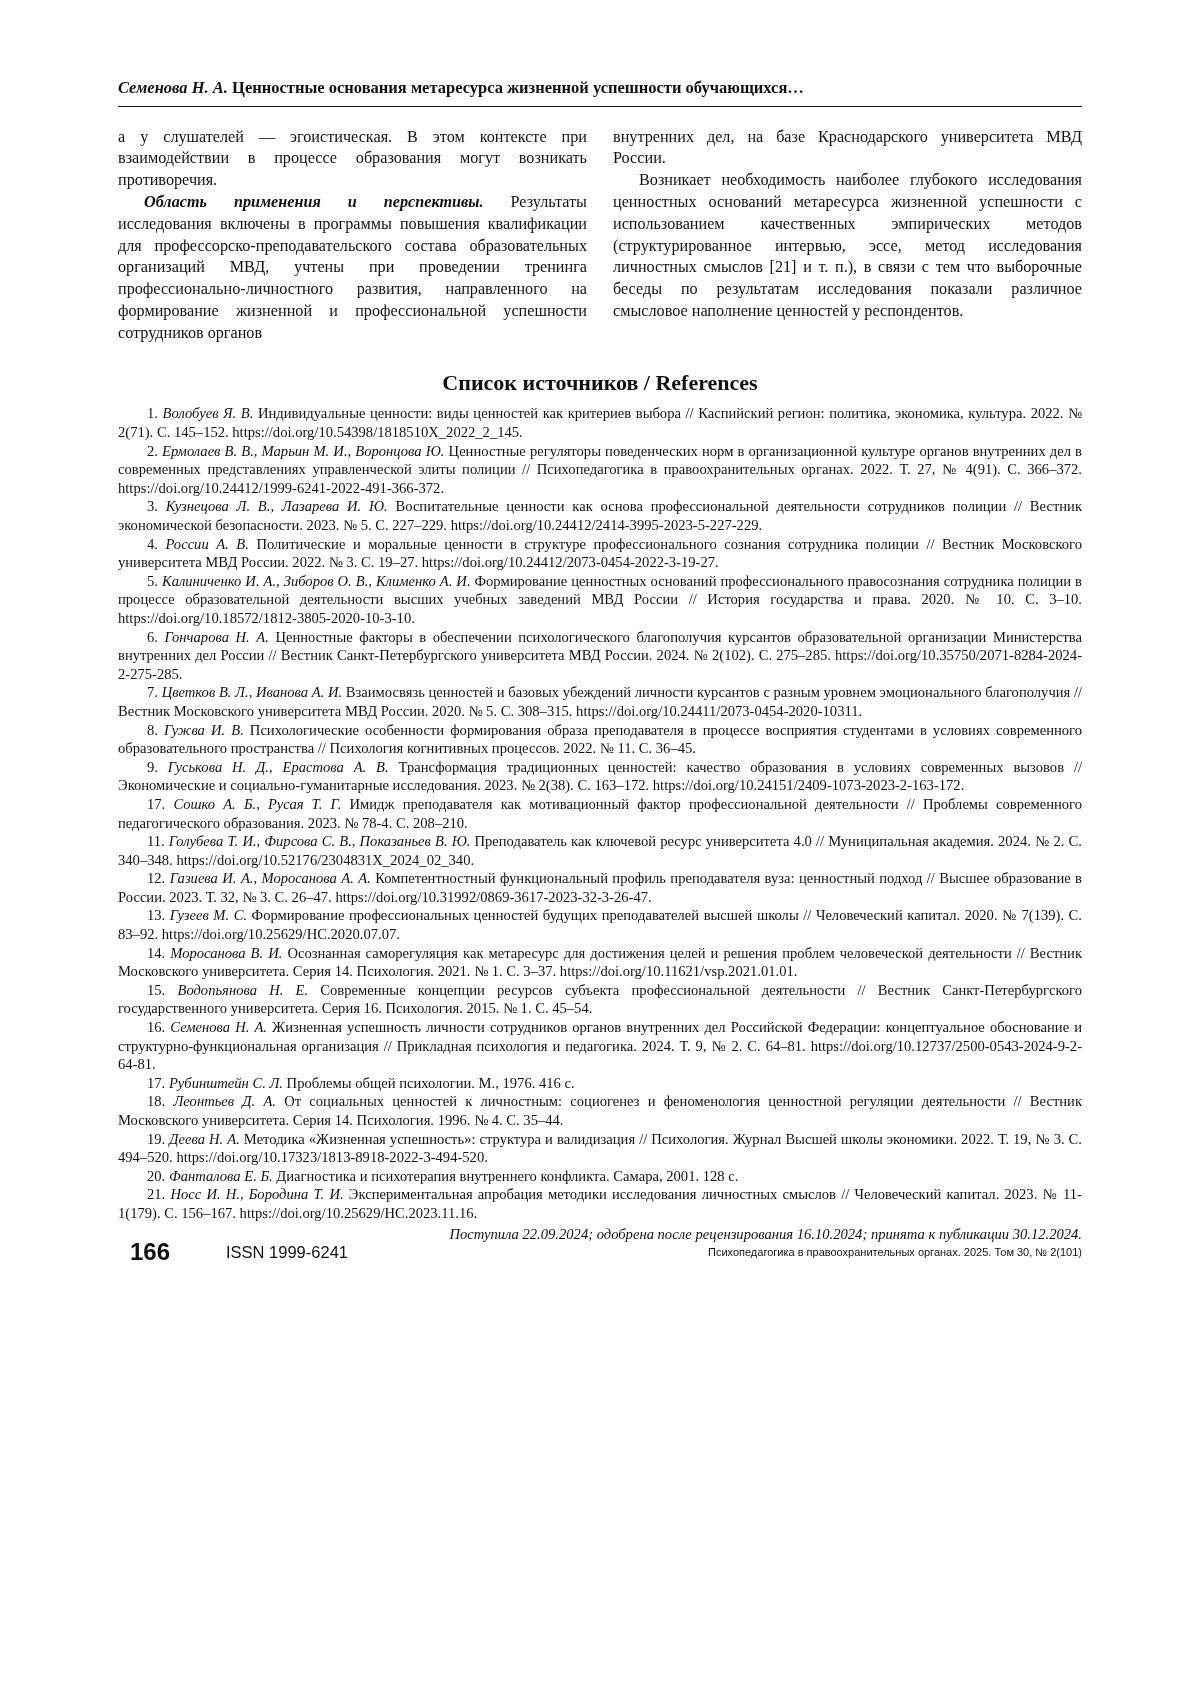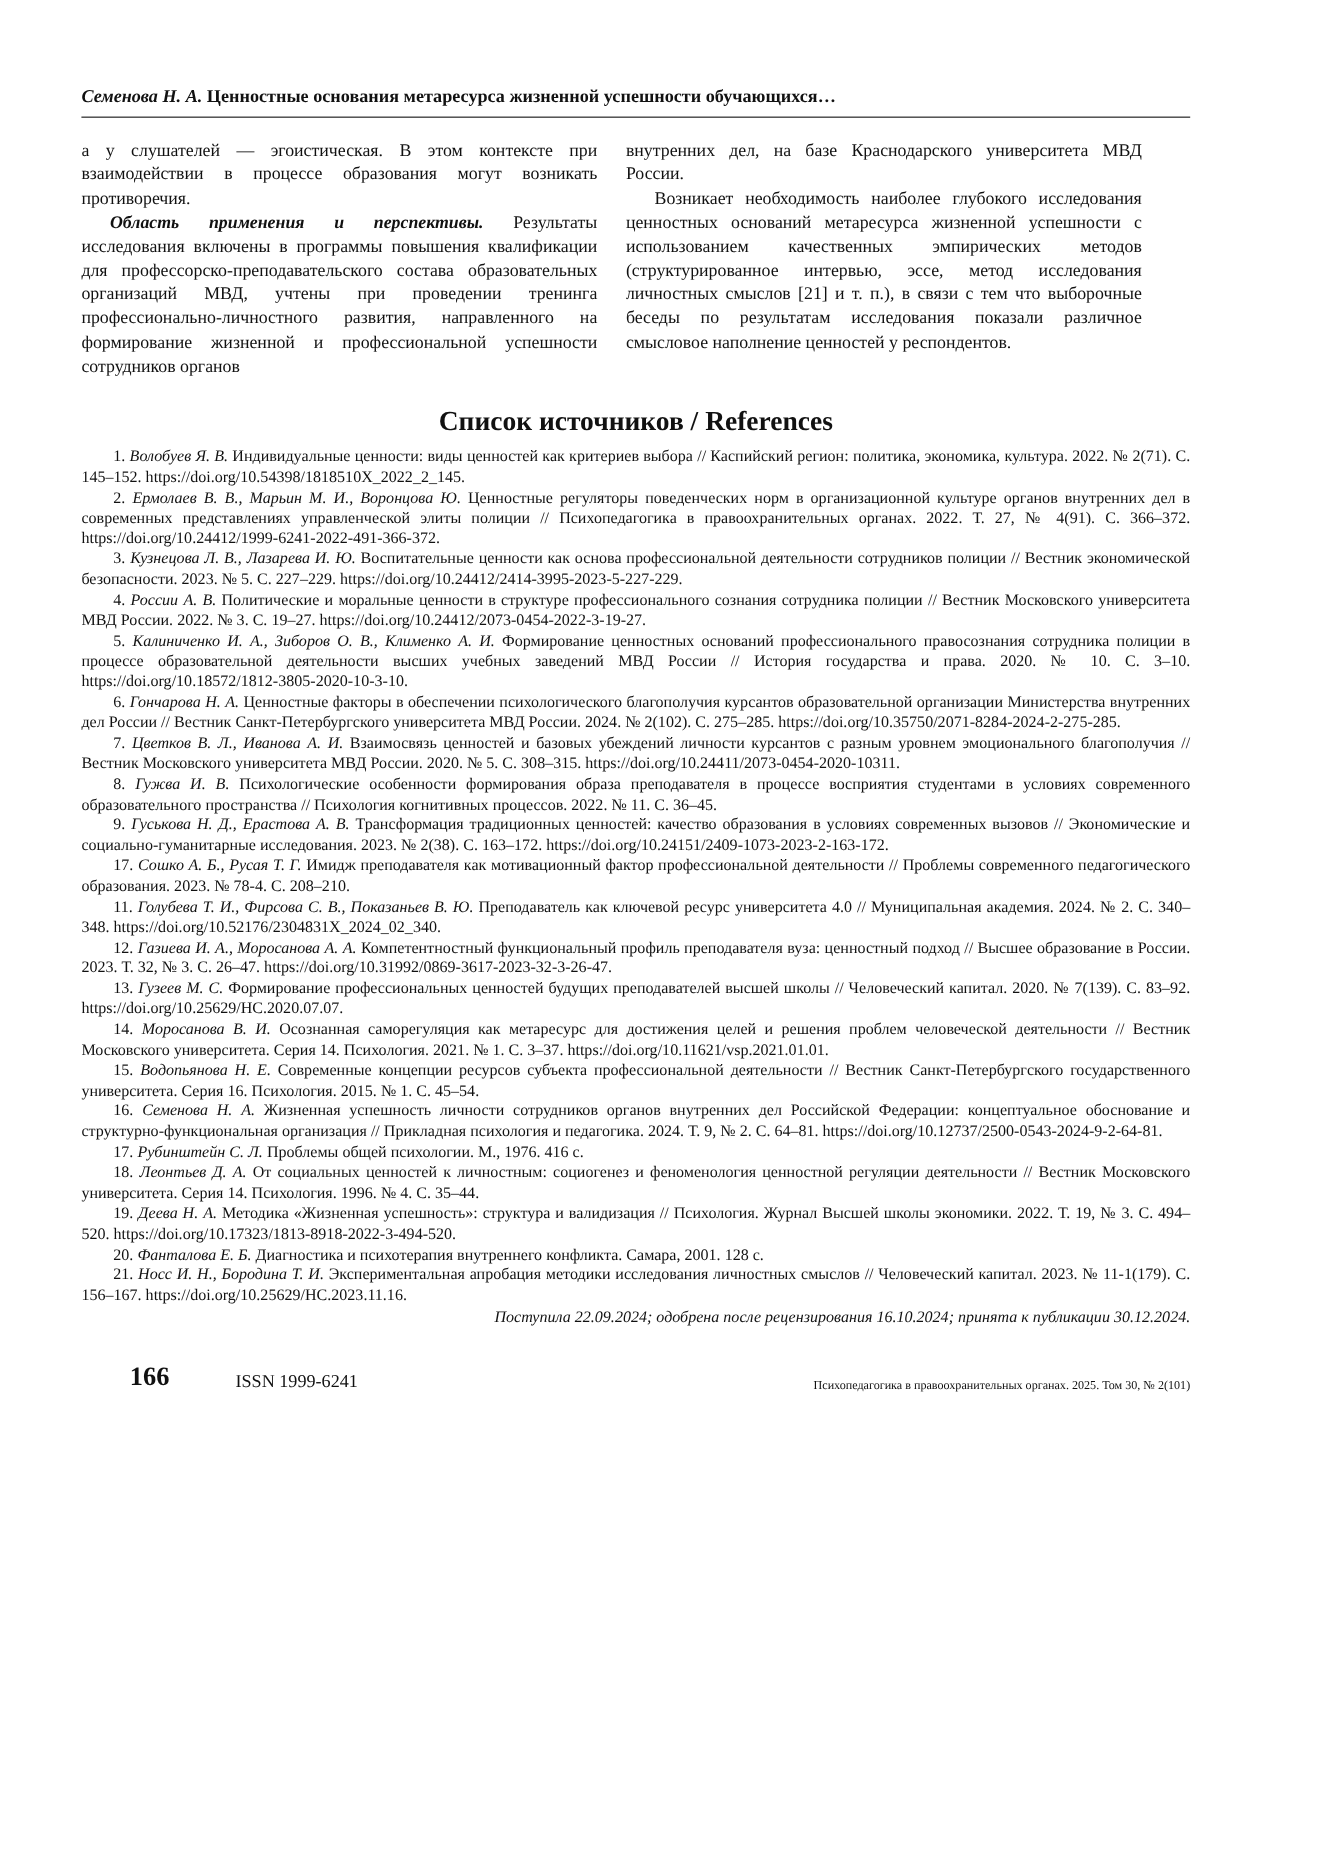--- a/index.html
+++ b/index.html
@@ -13,21 +13,21 @@
     font-family: "Liberation Serif", serif;
     color: #111;
     position: relative;
   }
   .page {
     position: absolute;
     left: 0; top: 0;
     width: 1200px;
     height: 1354px;
     box-sizing: border-box;
-    padding: 78px 118px 0 74px;
+    padding: 78px 118px 0 118px;
   }
   
   .runhead {
     font-size: 16.5px;
     line-height: 1.25;
     padding-bottom: 7px;
     white-space: nowrap;
     overflow: hidden;
   }
   .runhead .author {
@@ -64,21 +64,21 @@
     text-indent: 26px;
   }
   .runin {
     font-style: italic;
     font-weight: bold;
   }
 
   
   .ref-heading {
     text-align: center;
-    font-size: 25px;
+    font-size: 22px;
     font-weight: bold;
     margin: 26px 0 8px 0;
   }
 
   
   .refs {
     font-size: 14.6px;
     line-height: 1.275;
     text-align: justify;
   }
@@ -95,26 +95,26 @@
   .received {
     font-style: italic;
     text-align: right;
     font-size: 14.6px;
     margin-top: 3px;
   }
 
   
   .footer {
     position: absolute;
-    left: 118px;
+    left: 130px;
     right: 118px;
     bottom: 88px;
     display: flex;
-    align-items: flex-end;
-    font-family: Liberation Serif, serif;
+    align-items: center;
+    font-family: Liberation Sans, sans-serif;
   }
   .folio {
     font-size: 24px;
     font-weight: bold;
     width: 96px;
   }
   .issn {
     font-size: 16.5px;
     width: 196px;
   }

